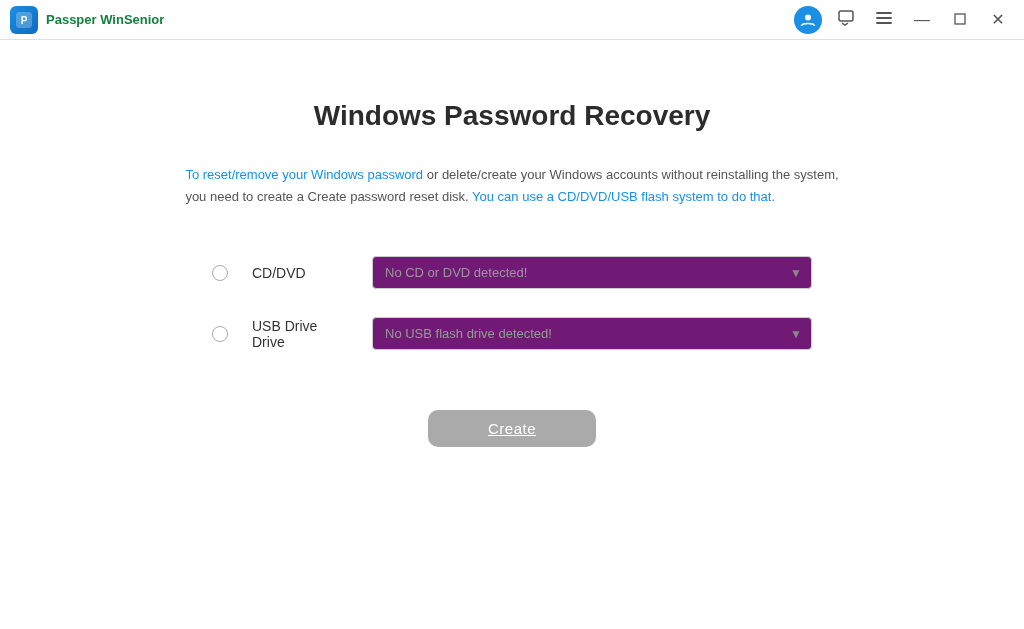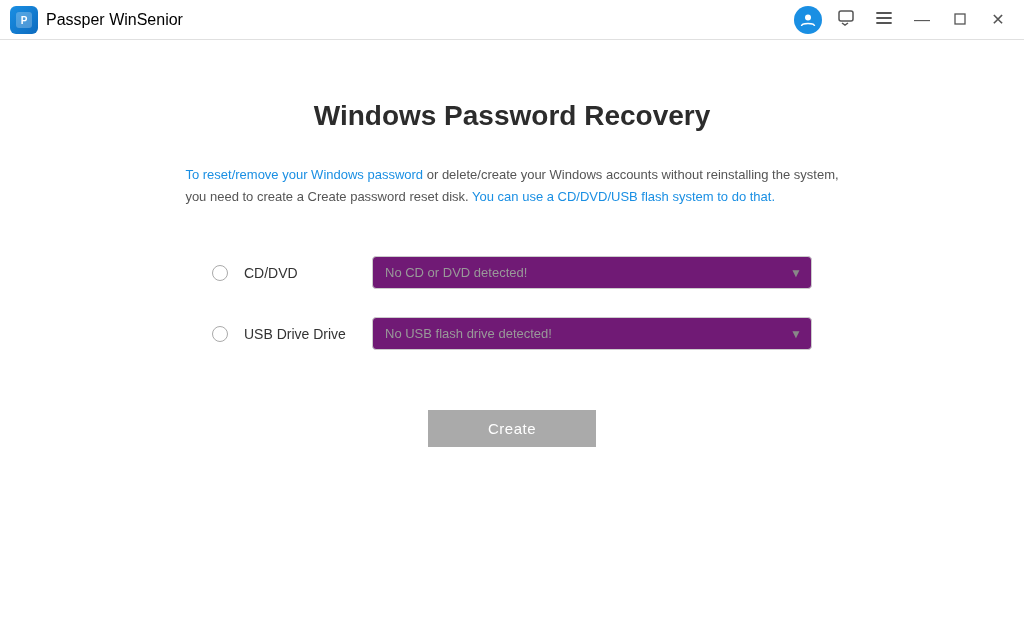--- a/index.html
+++ b/index.html
@@ -43,23 +43,23 @@
       border-radius: 6px;
       display: flex;
       align-items: center;
       justify-content: center;
       color: white;
       font-size: 14px;
       font-weight: bold;
     }
 
     .app-title-text {
-      font-size: 16px;
-      color: #000000;
-      font-weight: 400;
+      font-size: 13px;
+      color: #15803d;
+      font-weight: 700;
     }
 
     .title-bar-right {
       display: flex;
       align-items: center;
       gap: 2px;
     }
 
     .title-btn {
       width: 36px;
@@ -130,21 +130,21 @@
 
     .option-row {
       display: flex;
       align-items: center;
       gap: 20px;
     }
 
     .radio-label {
       display: flex;
       align-items: center;
-      gap: 16px;
+      gap: 24px;
       cursor: pointer;
       width: 140px;
       flex-shrink: 0;
     }
 
     .radio-input {
       width: 16px;
       height: 16px;
       border: 1.5px solid #aaa;
       border-radius: 50%;
@@ -196,23 +196,24 @@
       font-size: 12px;
     }
 
     
     .create-btn {
       background: #aaa;
       color: white;
       border: none;
       padding: 10px 60px;
       font-size: 15px;
-      border-radius: 0;
+      border-radius: 10px;
       cursor: not-allowed;
       letter-spacing: 0.5px;
+      text-decoration: underline;
     }
   </style>
 </head>
 <body>
 
 <div class="title-bar">
   <div class="title-bar-left">
     <div class="app-logo">
       <svg width="18" height="18" viewBox="0 0 18 18" fill="none">
         <rect x="1" y="1" width="16" height="16" rx="3" fill="white" fill-opacity="0.25"></rect>

